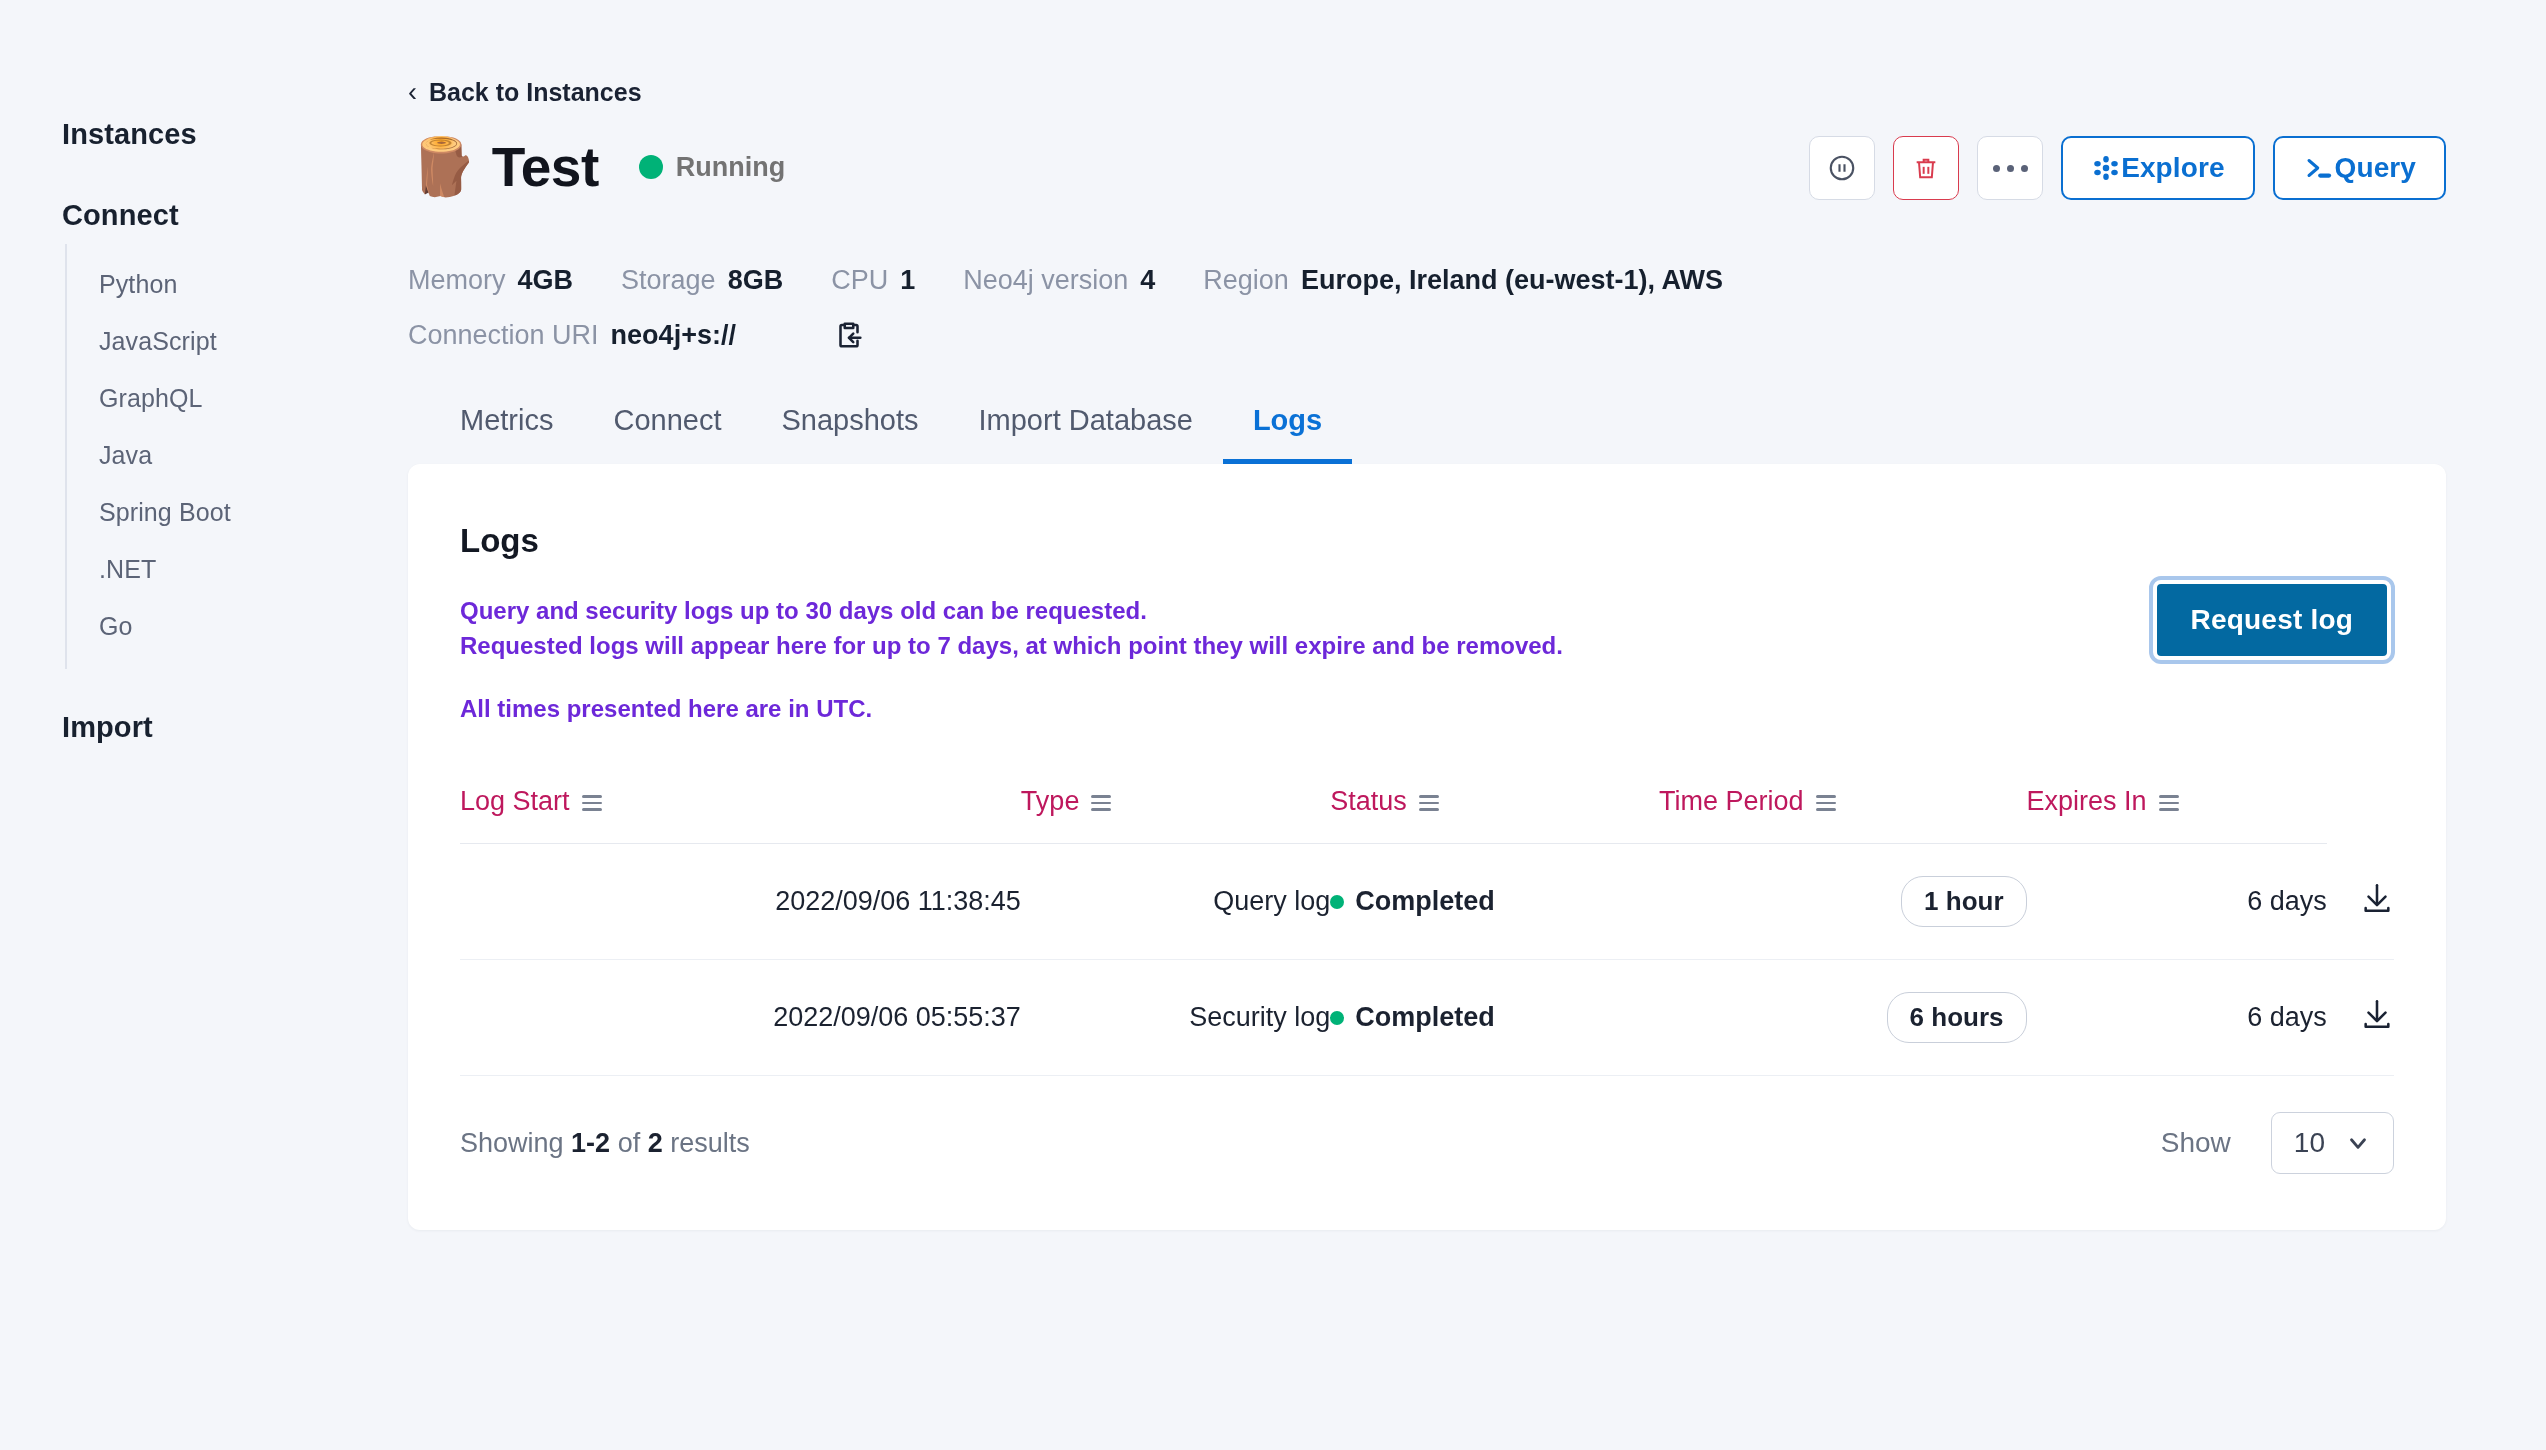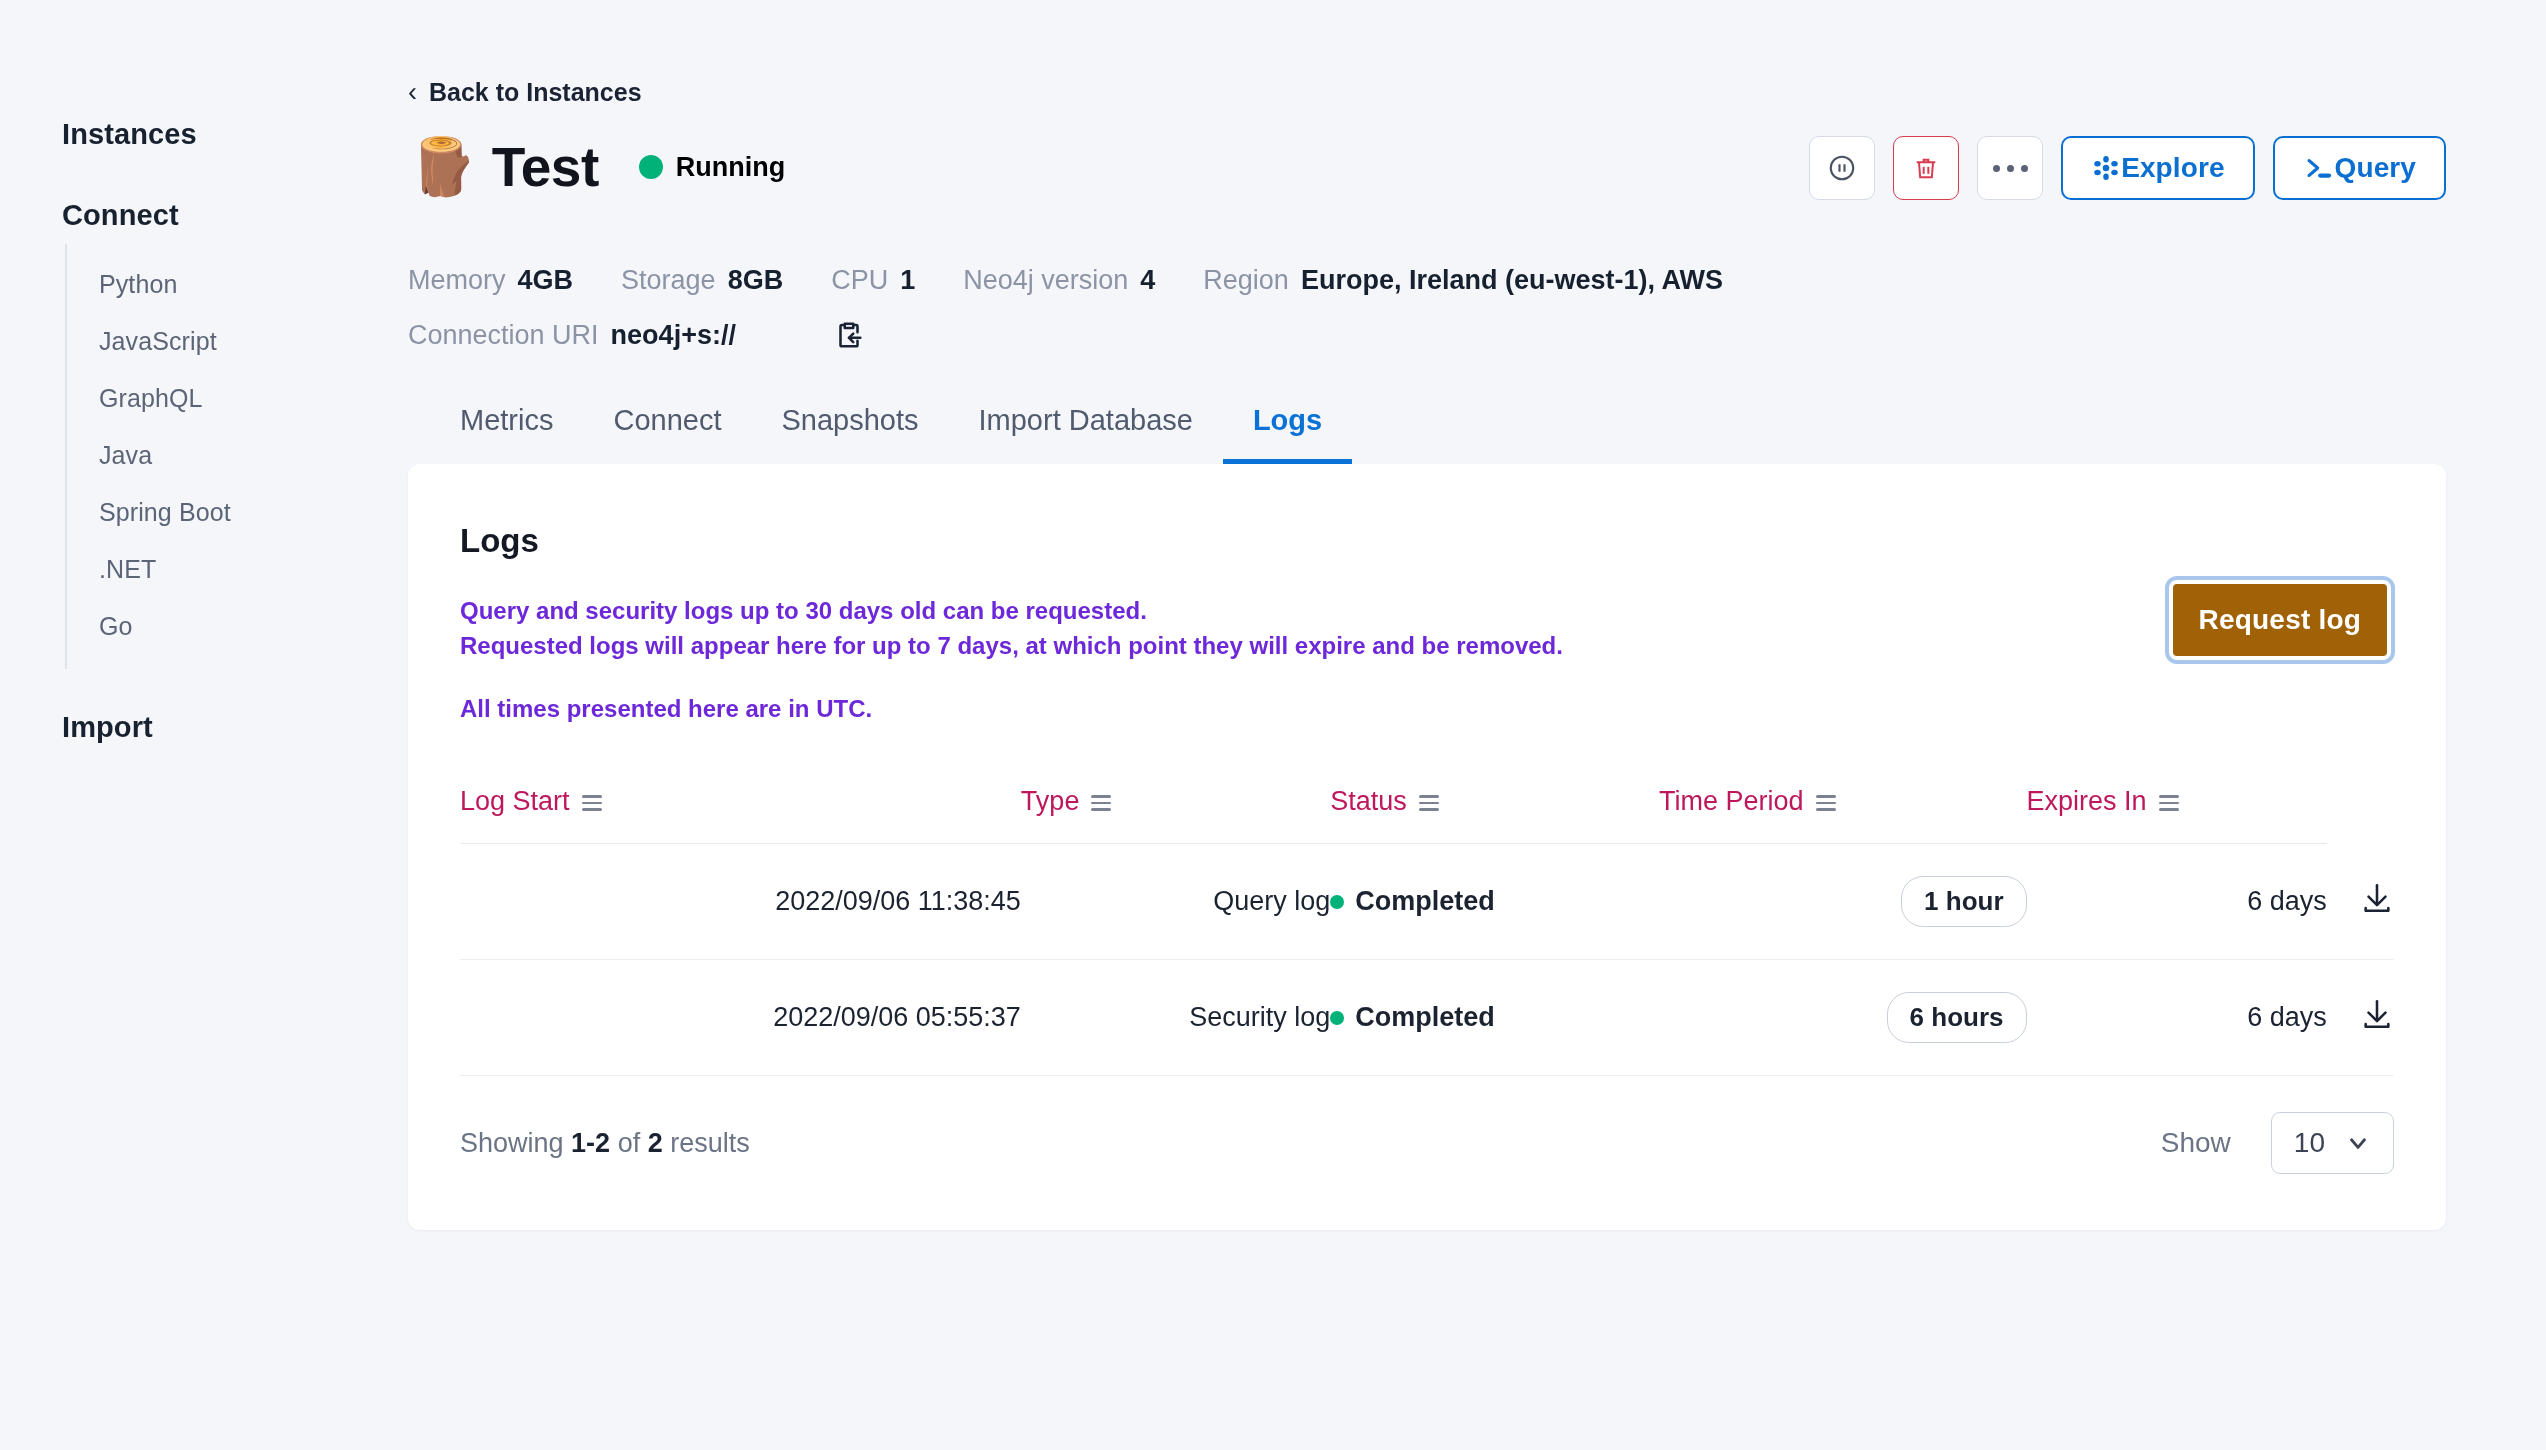--- a/index.html
+++ b/index.html
@@ -44,21 +44,21 @@
     font-size: 25px; font-weight: 700; color: #1a2233;
     cursor: pointer; width: max-content; margin-bottom: 28px;
   }
   .back-chev { font-size: 27px; line-height: 1; font-weight: 400; }
 
   .title-row { display: flex; align-items: center; gap: 0; position: relative; }
   .log-emoji { font-size: 56px; line-height: 1; margin-right: 14px; }
   .inst-title { font-size: 55px; font-weight: 700; letter-spacing: -.5px; color: #11141d; }
   .status-wrap { display: flex; align-items: center; gap: 13px; margin-left: 40px; }
   .status-dot { width: 24px; height: 24px; border-radius: 50%; background: #00b277; }
-  .status-text { font-size: 27px; font-weight: 700; color: #000000; }
+  .status-text { font-size: 27px; font-weight: 700; color: #737373; }
 
   
   .actions {
     position: absolute; right: 100px; top: 136px;
     display: flex; align-items: center; gap: 18px;
   }
   .icon-btn {
     width: 66px; height: 64px; border-radius: 10px;
     background: #fff; border: 1.6px solid #d6dbe5;
     display: flex; align-items: center; justify-content: center;
@@ -104,22 +104,22 @@
     padding: 58px 52px 56px 52px;
     box-shadow: 0 1px 3px rgba(20,30,50,.05);
     position: relative;
   }
   .card-title { font-size: 33px; font-weight: 700; color: #131823; margin-bottom: 34px; }
   .card-desc { font-size: 24px; line-height: 1.45; color: #6d28d9; font-weight: bold; }
   .card-desc.spaced { margin-top: 28px; }
 
   .request-btn {
     position: absolute; right: 55px; top: 116px;
-    background: #a16207; color: #fff; font-size: 28px; font-weight: 700;
-    border-radius: 8px; padding: 20px 26px;
+    background: #0369a1; color: #fff; font-size: 28px; font-weight: 700;
+    border-radius: 8px; padding: 20px 34px;
     border: 4px solid #fff; outline: 4px solid #a9c7ec;
     cursor: pointer; letter-spacing: .2px;
   }
 
   
   table { width: 100%; border-collapse: collapse; margin-top: 60px; }
   thead th {
     text-align: right; font-size: 27px; font-weight: 400; color: #be185d;
     padding: 0 0 26px 0; border-bottom: 1.5px solid #e6e9ef;
   }

